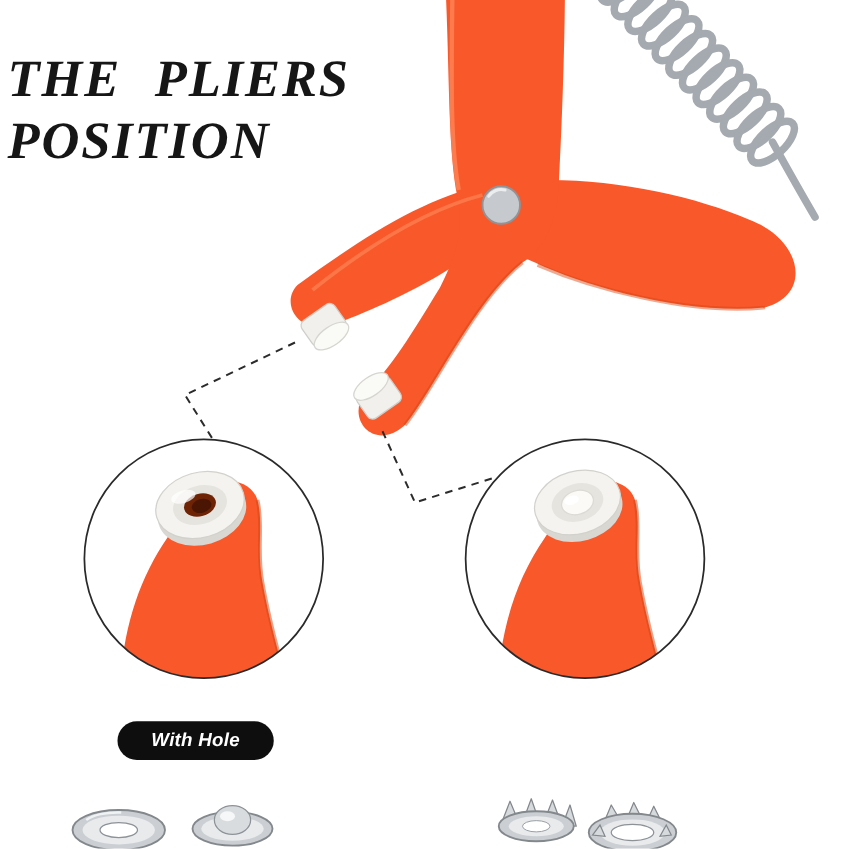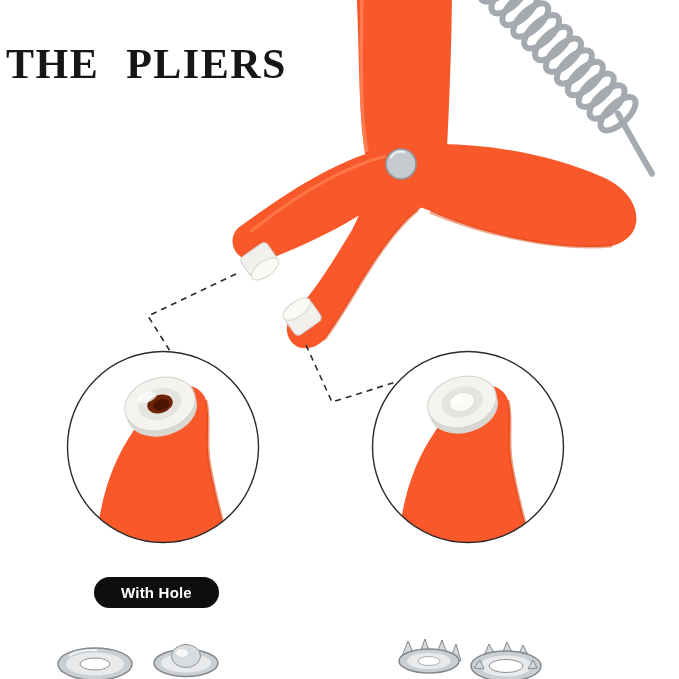--- a/index.html
+++ b/index.html
@@ -1,18 +1,18 @@
 <!DOCTYPE html>
 <html><head>
 <meta charset="utf-8">
 <style>
   html,body{margin:0;padding:0;background:#ffffff;}
   .stage{
     position:relative;width:679px;height:679px;background:#ffffff;
-    overflow:hidden;font-family:"Liberation Sans",sans-serif;
+    overflow:hidden;font-family:"Liberation Sans",sans-serif;font-style:italic;
   }
   .stage svg{position:absolute;left:0;top:0;}
   .title{
     position:absolute;left:6px;top:40px;
     font-family:"Liberation Serif",serif;font-weight:700;color:#161616;
     font-size:42px;line-height:1.16;letter-spacing:1.5px;
   }
   .title .line1{word-spacing:15px;}
   .pill{
     position:absolute;height:31px;border-radius:16px;
@@ -179,17 +179,18 @@
         <ellipse rx="26" ry="10.5" fill="#E8EAEC"></ellipse>
         <ellipse rx="17" ry="6.5" fill="#FFFFFF" stroke="#8D9297" stroke-width="1"></ellipse>
         <path d="M -32,2 L -26,-6 L -22,3 Z" fill="#D7DADD" stroke="#83888D" stroke-width="1"></path>
         <path d="M 22,3 L 27,-6 L 31,2 Z" fill="#D7DADD" stroke="#83888D" stroke-width="1"></path>
       </g>
     </g>
   </svg>
 
   <div class="title">
     <div class="line1">THE PLIERS</div>
+    <div class="line2">POSITION</div>
   </div>
 
   <div class="pill pill-with">With Hole</div>
 
 </div>
 
 </body></html>

